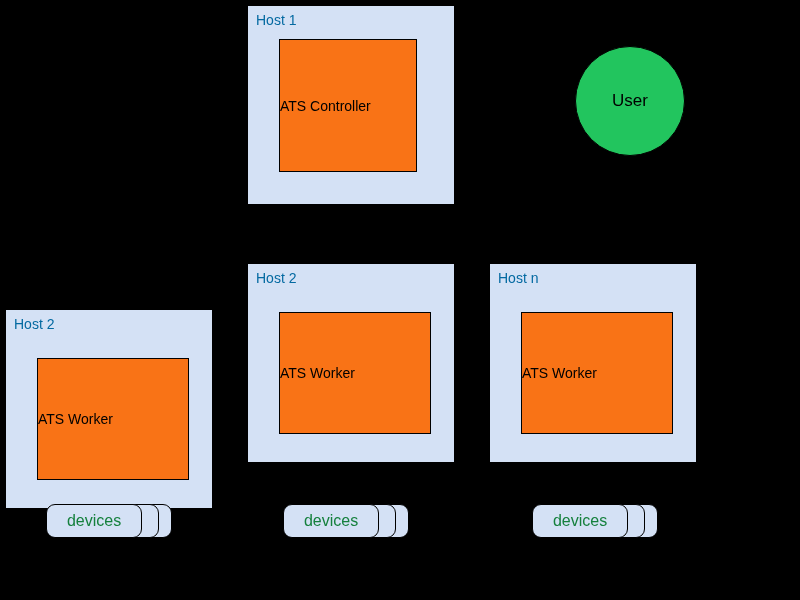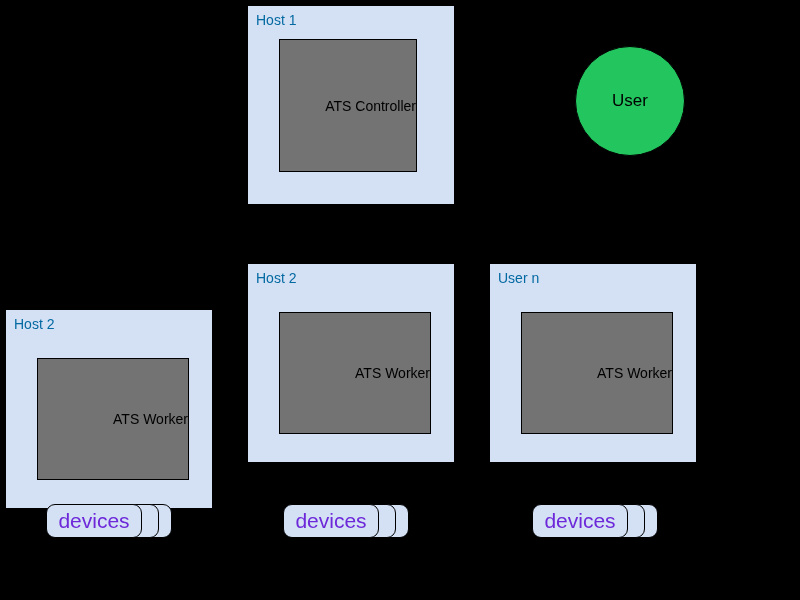--- a/index.html
+++ b/index.html
@@ -25,26 +25,26 @@
     position: absolute;
     top: 6px;
     left: 8px;
     font-size: 14px;
     color: #0369a1;
     line-height: 16px;
     white-space: nowrap;
   }
   .inner-box {
     position: absolute;
-    background: #737373;
+    background: #f97316;
     border: 1px solid #000000;
     box-sizing: border-box;
     display: flex;
     align-items: center;
-    justify-content: flex-end;
+    justify-content: flex-start;
   }
   .inner-label {
     font-size: 14px;
     color: #000000;
     text-align: center;
     white-space: nowrap;
   }
   .user-circle {
     position: absolute;
     background: #22c55e;
@@ -85,22 +85,22 @@
   }
   .dev-front {
     left: 0px;
     top: 0px;
     width: 96px;
     display: flex;
     align-items: center;
     justify-content: center;
   }
   .dev-label {
-    font-size: 21px;
-    color: #6d28d9;
+    font-size: 16px;
+    color: #15803d;
     white-space: nowrap;
   }
 </style>
 </head>
 <body>
 
 <div id="canvas">
 
   <div class="host-box" style="left:247px; top:5px; width:208px; height:200px;">
     <div class="host-label">Host 1</div>
@@ -121,21 +121,21 @@
   </div>
 
   <div class="host-box" style="left:247px; top:263px; width:208px; height:200px;">
     <div class="host-label">Host 2</div>
     <div class="inner-box" style="left:31px; top:48px; width:152px; height:122px;">
       <span class="inner-label">ATS Worker</span>
     </div>
   </div>
 
   <div class="host-box" style="left:489px; top:263px; width:208px; height:200px;">
-    <div class="host-label">User n</div>
+    <div class="host-label">Host n</div>
     <div class="inner-box" style="left:31px; top:48px; width:152px; height:122px;">
       <span class="inner-label">ATS Worker</span>
     </div>
   </div>
 
   <div class="devices-group" style="left:46px; top:504px;">
     <div class="dev-card dev-back2"></div>
     <div class="dev-card dev-back1"></div>
     <div class="dev-card dev-front">
       <span class="dev-label">devices</span>

